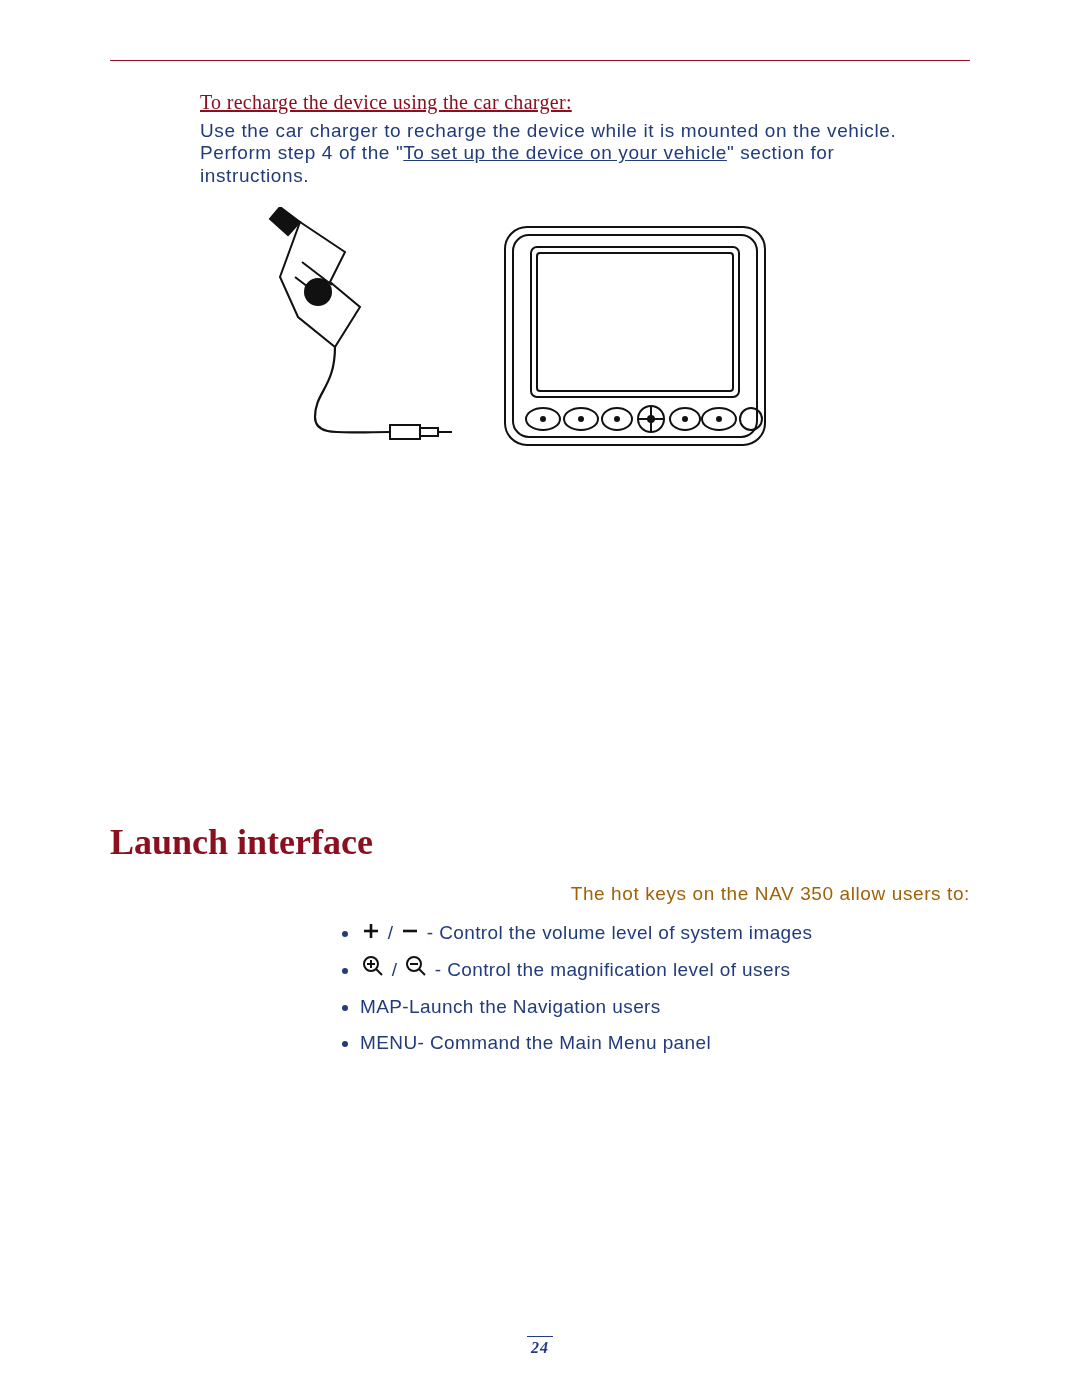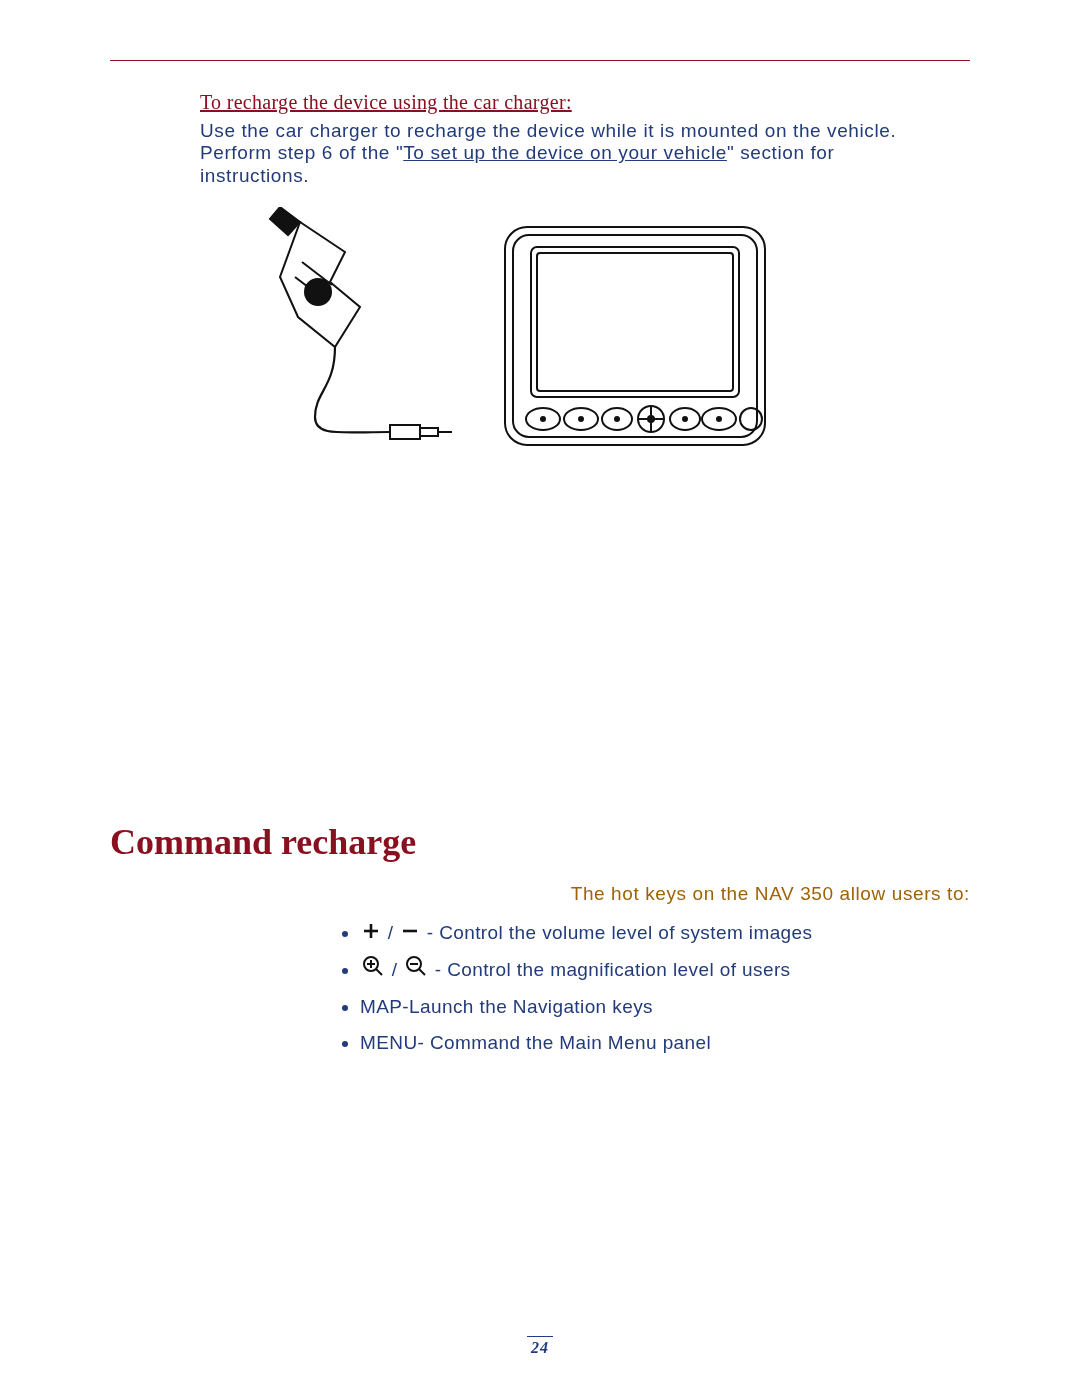--- a/index.html
+++ b/index.html
@@ -107,21 +107,21 @@
 </style>
 </head>
 <body>
 
 <div class="page">
   <hr class="rule">
 
   <p class="section-sub">To recharge the device using the car charger:</p>
 
   <p class="para">
-    <span>Use the car charger to recharge the device while it is mounted on the vehicle. Perform step 6 of the "</span><span class="link-in-text">To set up the device on your vehicle</span><span>" section for instructions.</span>
+    <span>Use the car charger to recharge the device while it is mounted on the vehicle. Perform step 4 of the "</span><span class="link-in-text">To set up the device on your vehicle</span><span>" section for instructions.</span>
   </p>
 
   <div class="figure-row">
 
     <span class="icon-slot" aria-label="car-charger-illustration">
       <svg width="225" height="250" viewBox="0 0 225 250" stroke="#111" fill="none" stroke-width="2">
 
         <path d="M60 15 L105 45 L90 75 L120 100 L95 140 L58 110 L40 70 Z" fill="#fff"></path>
 
         <path d="M60 15 L40 0 L30 12 L48 28 Z" fill="#111"></path>
@@ -159,21 +159,21 @@
 
         <circle cx="48" cy="202" r="2" fill="#111"></circle>
         <circle cx="86" cy="202" r="2" fill="#111"></circle>
         <circle cx="122" cy="202" r="2" fill="#111"></circle>
         <circle cx="190" cy="202" r="2" fill="#111"></circle>
         <circle cx="224" cy="202" r="2" fill="#111"></circle>
       </svg>
     </span>
   </div>
 
-  <h1 class="h1">Command recharge</h1>
+  <h1 class="h1">Launch interface</h1>
 
 
   <p class="intro">The hot keys on the NAV 350 allow users to:</p>
 
   <ul class="bullets">
     <li>
       <span class="icon-slot" aria-label="plus-icon">
         <svg width="18" height="18" viewBox="0 0 18 18" stroke="#111" stroke-width="2.6">
           <line x1="9" y1="2" x2="9" y2="16"></line>
             <line x1="2" y1="9" x2="16" y2="9"></line>
@@ -196,21 +196,21 @@
       </span><span> / </span><span class="icon-slot" aria-label="zoom-out-icon">
         <svg width="22" height="22" viewBox="0 0 22 22" stroke="#111" fill="none" stroke-width="2">
           <circle cx="9" cy="9" r="7"></circle>
             <line x1="14" y1="14" x2="20" y2="20"></line>
           <line x1="5" y1="9" x2="13" y2="9"></line>
         </svg>
       </span><span> - Control the magnification level of users</span>
     </li>
 
     <li>
-      <span>MAP-Launch the Navigation keys</span>
+      <span>MAP-Launch the Navigation users</span>
     </li>
 
     <li>
       <span>MENU- Command the Main Menu panel</span>
     </li>
   </ul>
 </div>
 
 <div class="page-num-wrap">
   <div class="tiny-rule"></div>

